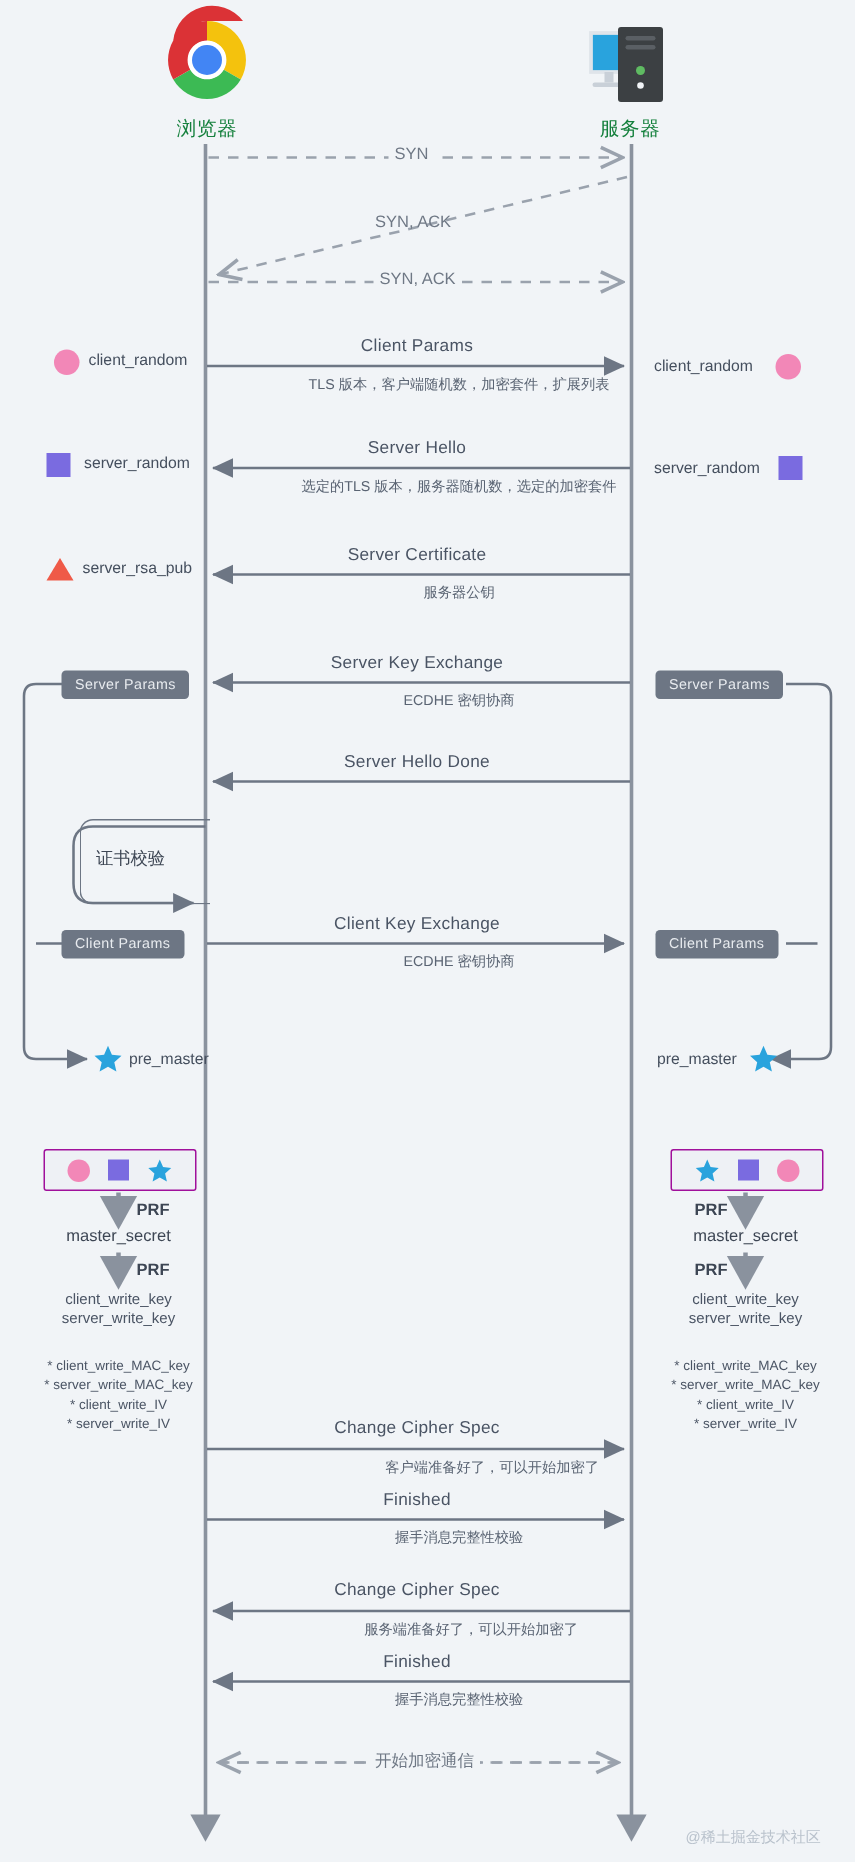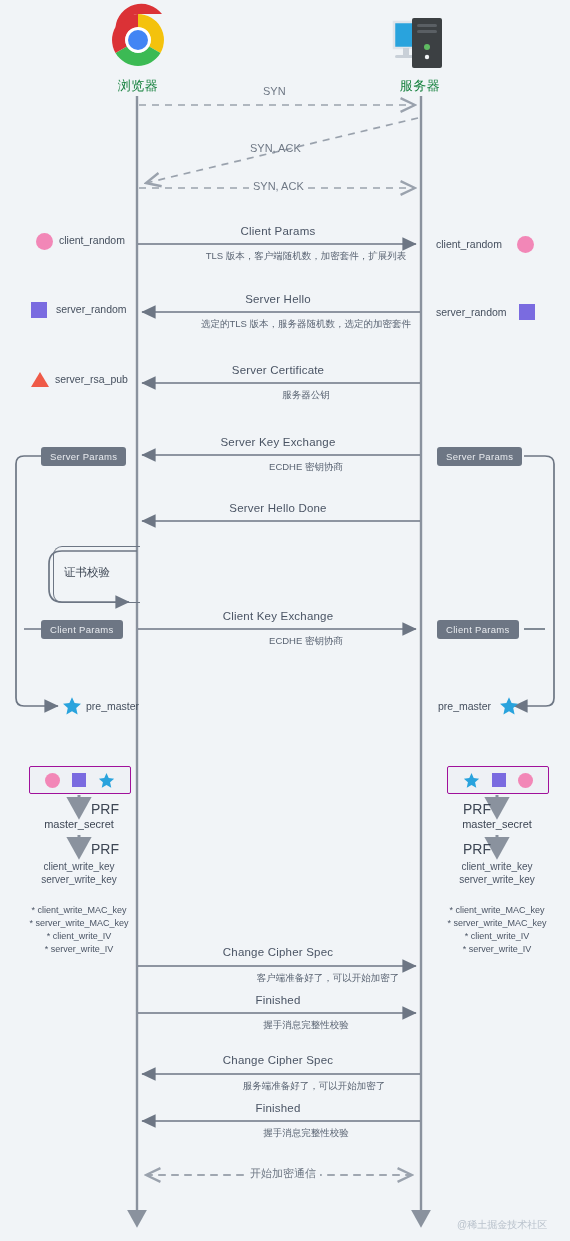--- a/index.html
+++ b/index.html
@@ -71,21 +71,21 @@
     position:absolute;font-size:11.5px;color:#3d4654;white-space:nowrap;
   }
 
   
   .prf-box{
     position:absolute;border:1.8px solid #a0109b;border-radius:2px;
     background:#eef1f5;display:flex;align-items:center;
     justify-content:center;gap:12px;
   }
   .prf-word{
-    position:absolute;font-size:14px;font-weight:normal;color:#3d4654;
+    position:absolute;font-size:11px;font-weight:bold;color:#3d4654;
   }
   .prf-line{
     position:absolute;font-size:10px;color:#4a5464;white-space:nowrap;
     text-align:center;
   }
   .prf-line.small{font-size:9px;margin-top:19px;}
   .prf-secret{
     position:absolute;font-size:11px;color:#3d4654;white-space:nowrap;
     text-align:center;
   }
@@ -192,21 +192,21 @@
     <path d="M524,456 L545,456 Q554,456 554,464 L554,698 Q554,706 546,706 L514,706" fill="none" stroke="#6d7684" stroke-width="1.7" marker-end="url(#ah-loop)"></path>
     <path d="M524,629 L545,629" fill="none" stroke="#6d7684" stroke-width="1.7"></path>
 
     <line x1="79" y1="795" x2="79" y2="815" stroke="#8a929e" stroke-width="3" marker-end="url(#ah-life)"></line>
     <line x1="79" y1="835" x2="79" y2="855" stroke="#8a929e" stroke-width="3" marker-end="url(#ah-life)"></line>
 
     <line x1="497" y1="795" x2="497" y2="815" stroke="#8a929e" stroke-width="3" marker-end="url(#ah-life)"></line>
     <line x1="497" y1="835" x2="497" y2="855" stroke="#8a929e" stroke-width="3" marker-end="url(#ah-life)"></line>
   </svg>
 
-  <div class="dash-label" style="left:259px;top:85px;">SYN</div>
+  <div class="dash-label" style="left:259px;top:97px;">SYN</div>
   <div class="diag-label" style="left:250px;top:142px;">SYN, ACK</div>
   <div class="dash-label" style="left:249px;top:180px;">SYN, ACK</div>
 
   <div class="msg-title" style="left:178px;top:225px;width:200px;">Client Params</div>
   <div class="msg-sub" style="left:138px;top:250px;width:280px;">TLS 版本，客户端随机数，加密套件，扩展列表</div>
 
   <div class="msg-title" style="left:178px;top:293px;width:200px;">Server Hello</div>
   <div class="msg-sub" style="left:138px;top:318px;width:280px;">选定的TLS 版本，服务器随机数，选定的加密套件</div>
 
   <div class="msg-title" style="left:178px;top:364px;width:200px;">Server Certificate</div>

